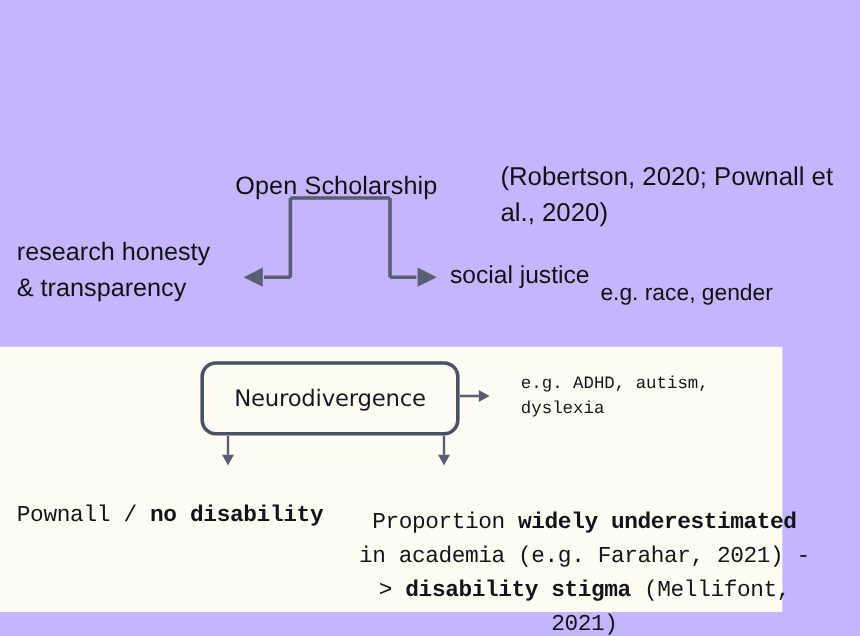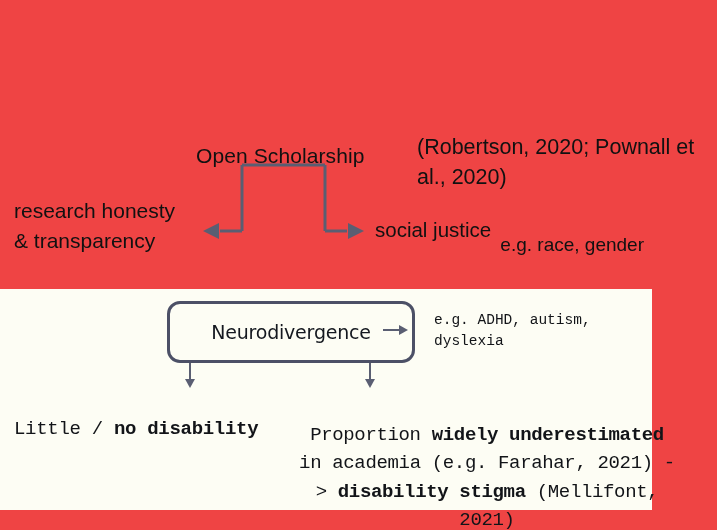--- a/index.html
+++ b/index.html
@@ -11,21 +11,21 @@
   body {
     font-family: "Liberation Sans", sans-serif;
     color: #111111;
     -webkit-font-smoothing: antialiased;
   }
   #slide {
     position: relative;
     width: 717px;
     height: 530px;
     overflow: hidden;
-    background: #ef4444;
+    background: #c4b5fd;
   }
 
   
   .cream-band {
     position: absolute;
     left: 0px;
     top: 289px;
     width: 652px;
     height: 221px;
     background: #fdfdf4;
@@ -78,21 +78,21 @@
     position: absolute;
     left: 195px;
     top: 163px;
   }
 
   
   .nd-box {
     position: absolute;
     left: 167px;
     top: 301px;
-    width: 248px;
+    width: 216px;
     height: 62px;
     border: 3px solid #4c5066;
     border-radius: 13px;
     background: #fdfdf4;
     box-sizing: border-box;
   }
   .nd-label {
     position: absolute;
     left: 0;
     right: 0;
@@ -184,20 +184,20 @@
     <line x1="9" y1="0" x2="9" y2="16" stroke="#5a5e72" stroke-width="2"></line>
     <polygon points="4,16 9,25 14,16" fill="#5a5e72"></polygon>
   </svg>
 
   <svg class="arrow-svg arrow-down-right" width="18" height="26" viewBox="0 0 18 26">
     <line x1="9" y1="0" x2="9" y2="16" stroke="#5a5e72" stroke-width="2"></line>
     <polygon points="4,16 9,25 14,16" fill="#5a5e72"></polygon>
   </svg>
 
   <div class="tblock low t-little">
-    <span>Little / </span><b>no disability</b>
+    <span>Pownall / </span><b>no disability</b>
   </div>
 
   <div class="tblock low t-proportion">
     <span>Proportion </span><b>widely underestimated</b><span> in academia (e.g. Farahar, 2021) -&gt; </span><b>disability stigma</b><span> (Mellifont, 2021)</span>
   </div>
 
 </div>
 
 </body></html>

